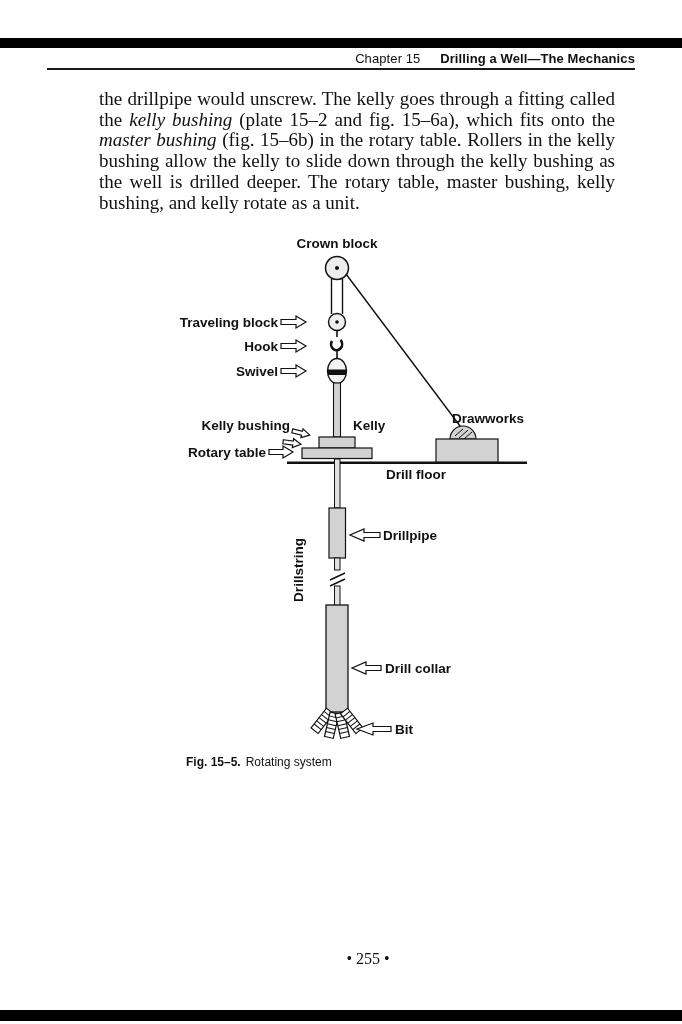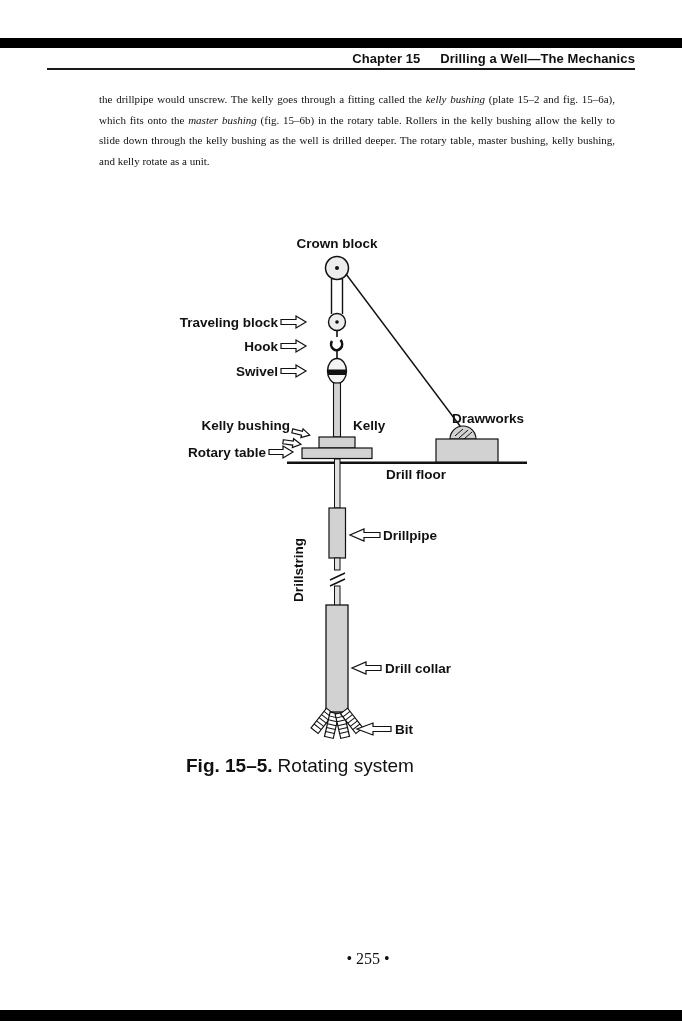--- a/index.html
+++ b/index.html
@@ -1,29 +1,29 @@
 <!DOCTYPE html>
 <html><head>
 <meta charset="utf-8">
 <style>
   html,body{margin:0;padding:0;}
   body{width:682px;height:1024px;position:relative;background:#ffffff;overflow:hidden;font-family:"Liberation Serif",serif;color:#111;}
   .bar{position:absolute;left:0;width:682px;background:#000;}
   #bar-top{top:38px;height:10px;}
   #bar-bottom{top:1010px;height:11px;}
   .header{position:absolute;top:51px;left:0;width:635px;text-align:right;font-family:"Liberation Sans",sans-serif;font-size:13px;letter-spacing:0.1px;}
-  .header .chapter{font-weight:700;}
+  .header .chapter{font-weight:400;}
   .header .title{font-weight:700;margin-left:16px;}
   .rule{position:absolute;left:47px;top:68px;width:588px;height:2px;background:#191919;}
-  .body-text{position:absolute;left:99px;top:89px;width:516px;font-size:11px;line-height:20.7px;text-align:justify;}
+  .body-text{position:absolute;left:99px;top:89px;width:516px;font-size:19px;line-height:20.7px;text-align:justify;}
   .body-text .em{font-style:italic;}
   .diagram{position:absolute;left:0;top:0;}
   .dlabel{font-family:"Liberation Sans",sans-serif;font-weight:700;font-size:13.5px;fill:#111;}
   .oarrow{fill:#ffffff;stroke:#111;stroke-width:1.2;stroke-linejoin:miter;}
-  .caption{position:absolute;left:186px;top:755px;font-family:"Liberation Sans",sans-serif;font-size:19px;}
+  .caption{position:absolute;left:186px;top:755px;font-family:"Liberation Sans",sans-serif;font-size:12px;}
   .caption .capnum{font-weight:700;}
   .caption .captext{margin-left:5px;}
   .pagenum{position:absolute;top:950px;left:0;width:682px;text-align:center;font-size:16px;padding-left:27px;}
 </style>
 </head>
 <body>
 
 <div class="bar" id="bar-top"></div>
 
 <div class="header">

